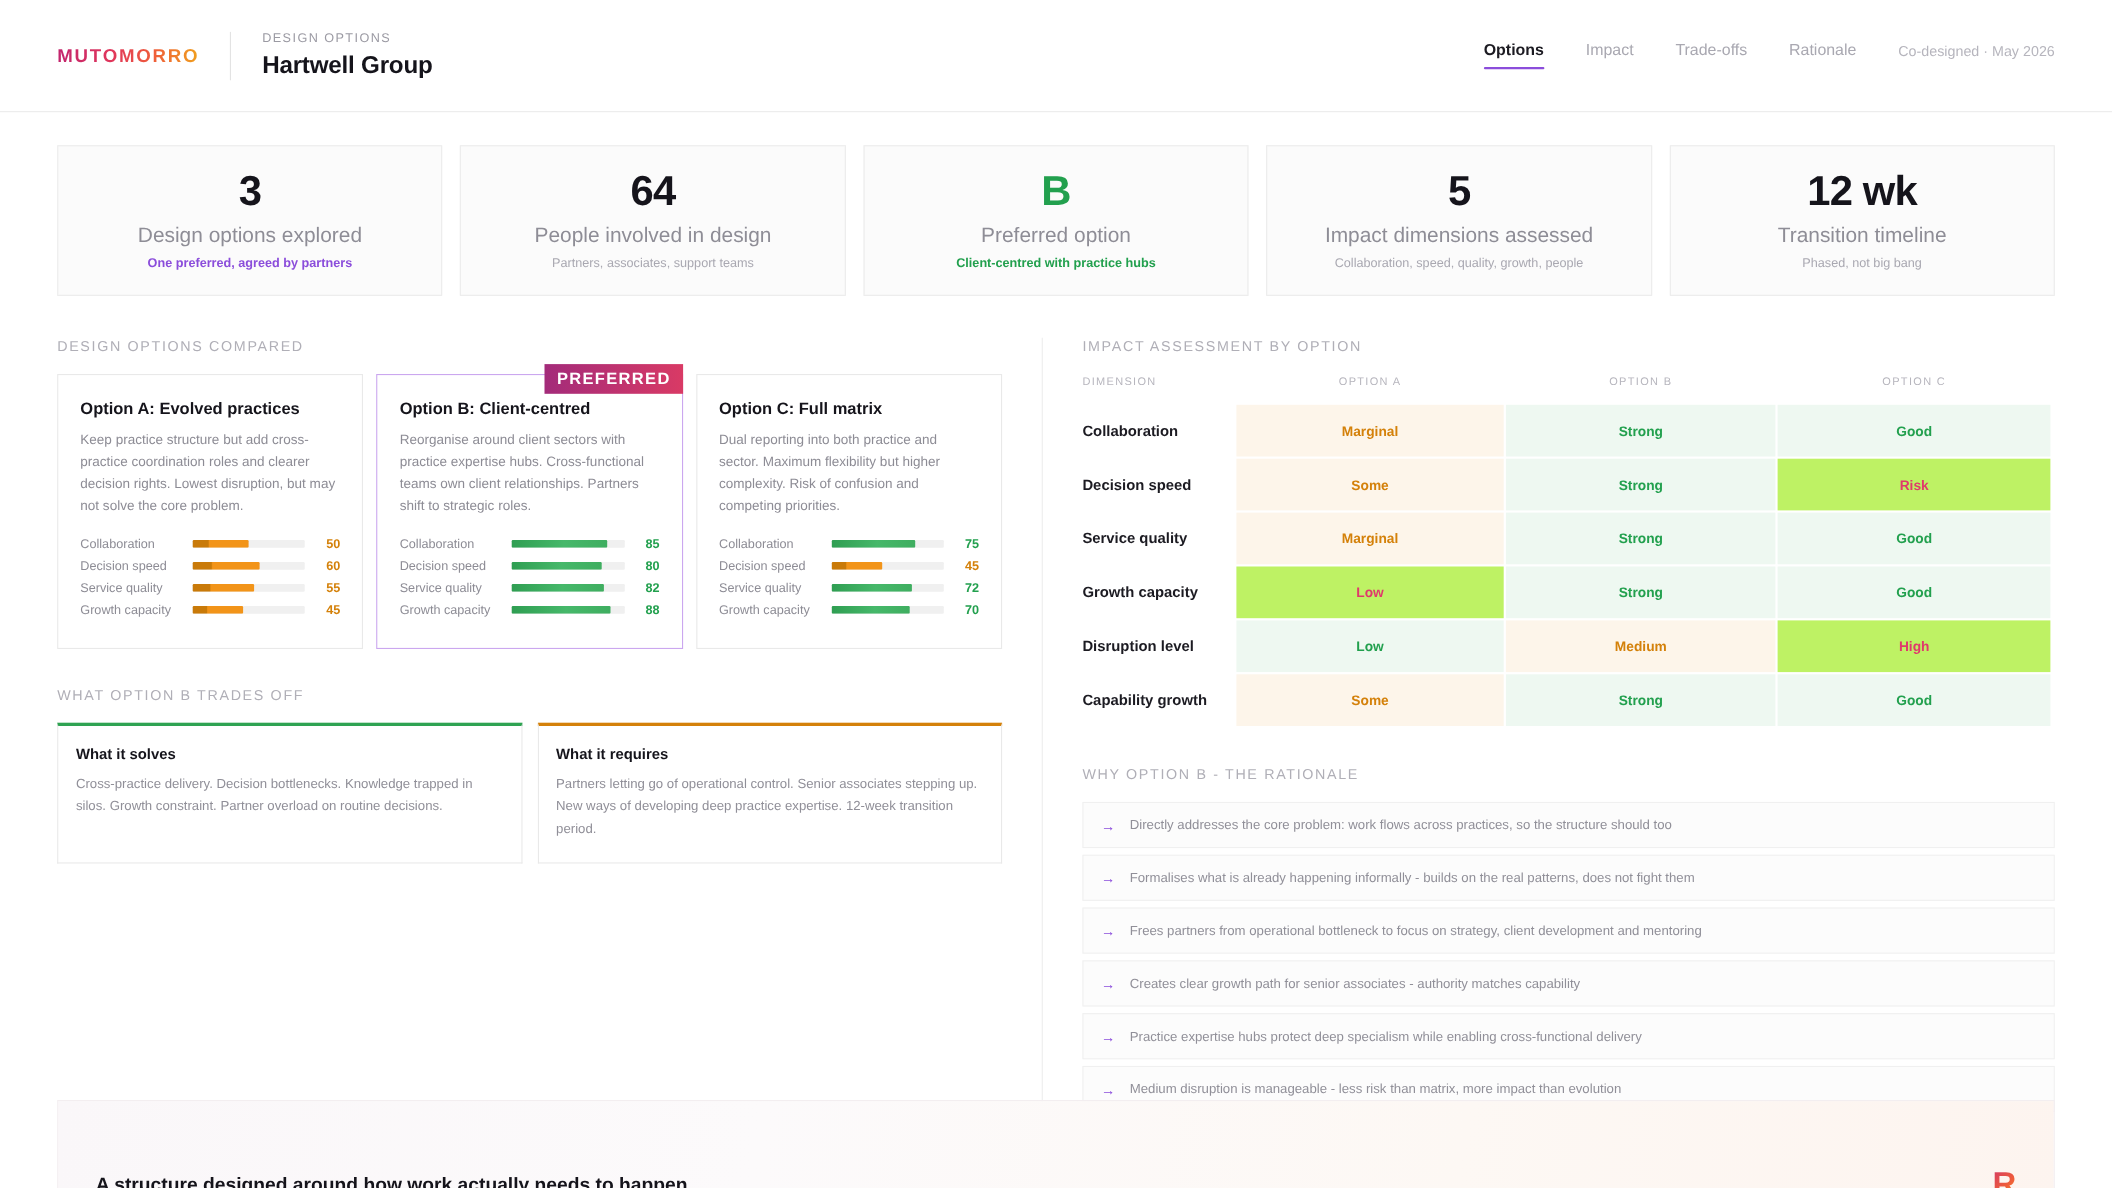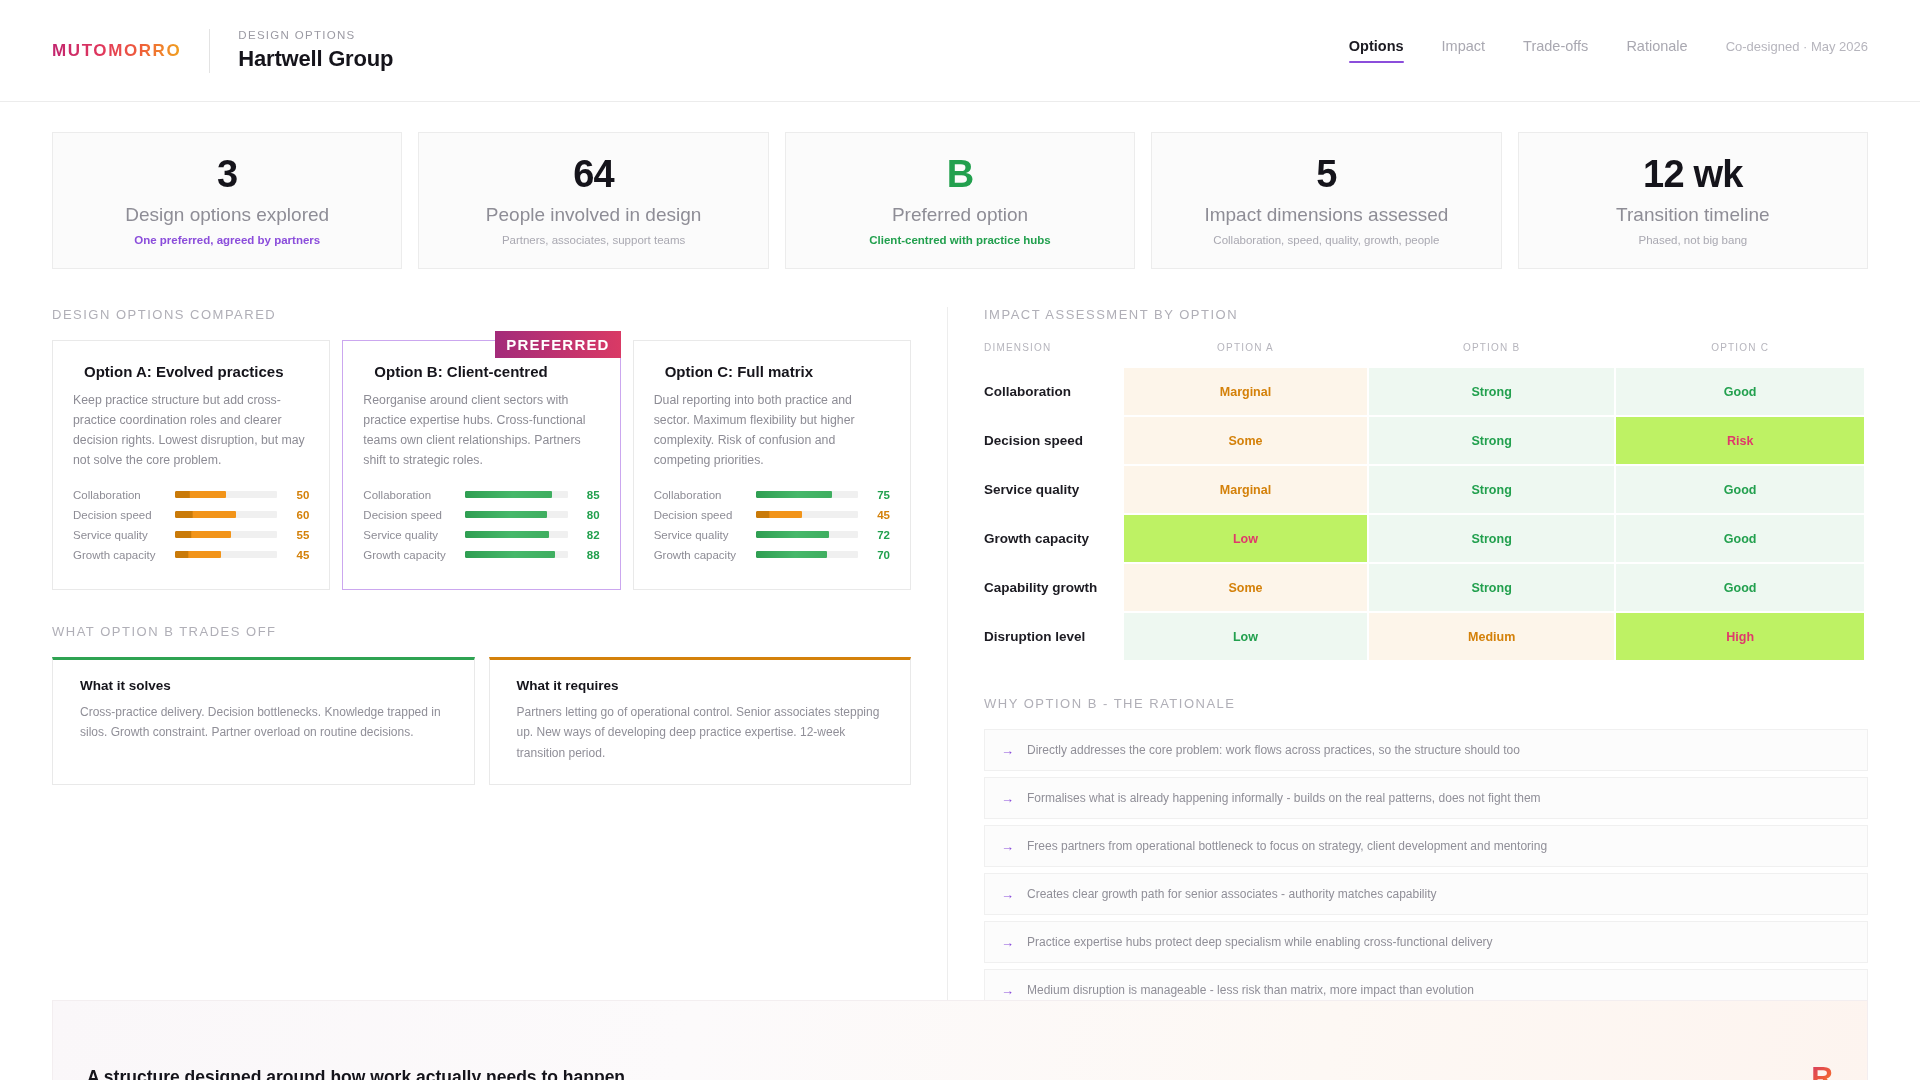--- a/index.html
+++ b/index.html
@@ -81,38 +81,38 @@
     padding:22px 20px 20px 20px; position:relative;
     min-height:237px;
   }
   .opt.preferred { border:1.5px solid #cba7ef; }
   .badge {
     position:absolute; top:-10px; right:-1px;
     background:linear-gradient(90deg,#a32b7a 0%,#d93a65 100%);
     color:#fff; font-size:15px; font-weight:bold; letter-spacing:1.2px;
     padding:5px 11px;
   }
-  .opt-title { font-size:15px; font-weight:bold; color:#15141b; margin-bottom:11px;margin-left:11px; }
+  .opt-title { font-size:15px; font-weight:bold; color:#15141b; margin-bottom:11px; }
   .opt-desc { font-size:12.3px; line-height:1.62; color:#8d8c95; margin-bottom:18px; }
   .metric { display:flex; align-items:center; gap:10px; margin-bottom:8px; }
   .metric-name { font-size:11.5px; color:#8d8c95; width:92px; flex-shrink:0; }
   .track { flex:1; height:7px; background:#f0f0f0; border-radius:1px; overflow:hidden; }
   .fill { height:100%; border-radius:1px; }
   .fill.orange { background:linear-gradient(90deg,#c97a09 0%,#c97a09 28%,#f29419 30%,#f29419 100%); }
   .fill.green  { background:linear-gradient(90deg,#2f9e52 0%,#46b86a 55%,#3fae60 100%); }
   .metric-val { font-size:11.5px; font-weight:bold; width:22px; text-align:right; flex-shrink:0; }
   .metric-val.orange { color:#d4810a; }
   .metric-val.green { color:#22a04e; }
 
   
   .tradeoffs-wrap { margin-top:34px; }
   .tradeoffs { display:flex; gap:14px; }
   .to-card {
     flex:1; border:1px solid #e9e9e9; background:#fff;
-    padding:18px 18px 20px 27px; border-top-width:3px; border-top-style:solid;
+    padding:18px 18px 20px 16px; border-top-width:3px; border-top-style:solid;
     min-height:90px;
   }
   .to-card.solves { border-top-color:#2fa352; }
   .to-card.requires { border-top-color:#d4810a; }
   .to-title { font-size:13.5px; font-weight:bold; color:#15141b; margin-bottom:9px; }
   .to-body { font-size:12px; line-height:1.72; color:#908f98; }
 
   
   .tbl { width:100%; border-collapse:separate; border-spacing:2px 2px; margin-left:-2px; }
   .tbl th {
@@ -355,31 +355,31 @@
               <td class="c-good">Strong</td>
               <td class="c-good">Good</td>
             </tr>
             <tr>
               <td class="dim">Growth capacity</td>
               <td class="c-risk">Low</td>
               <td class="c-good">Strong</td>
               <td class="c-good">Good</td>
             </tr>
             <tr>
+              <td class="dim">Disruption level</td>
+              <td class="c-good">Low</td>
+              <td class="c-warn">Medium</td>
+              <td class="c-risk">High</td>
+            </tr>
+            <tr>
               <td class="dim">Capability growth</td>
               <td class="c-warn">Some</td>
               <td class="c-good">Strong</td>
               <td class="c-good">Good</td>
             </tr>
-            <tr>
-              <td class="dim">Disruption level</td>
-              <td class="c-good">Low</td>
-              <td class="c-warn">Medium</td>
-              <td class="c-risk">High</td>
-            </tr>
           </tbody>
       </table>
 
       <div class="rationale-wrap">
         <div class="sec-label">WHY OPTION B - THE RATIONALE</div>
         <div id="rationale-list">
             <div class="rat-item">
               <span class="rat-arrow">→</span>
               <span class="rat-text">Directly addresses the core problem: work flows across practices, so the structure should too</span>
             </div>

